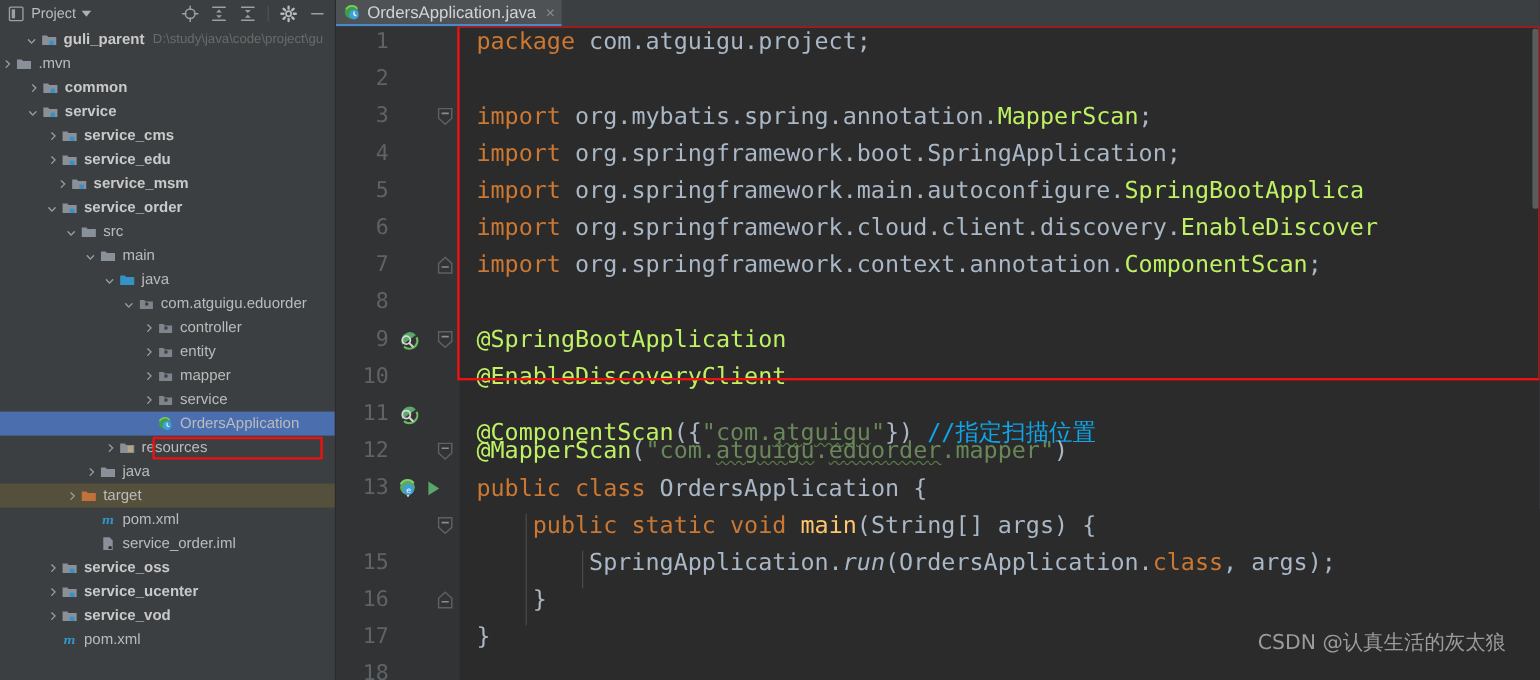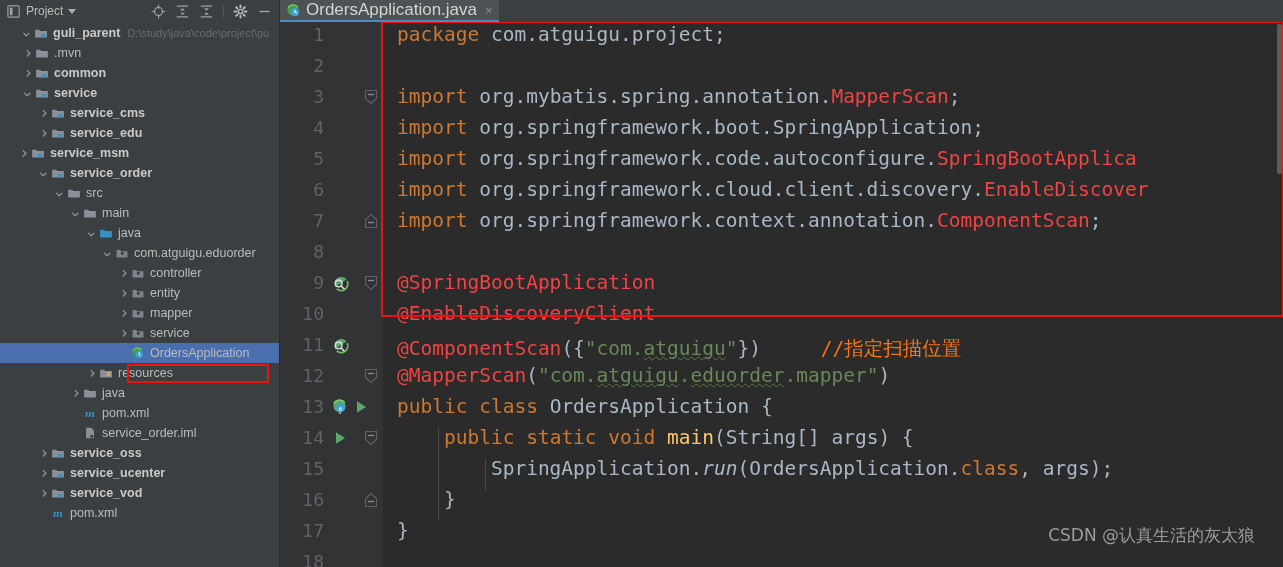--- a/index.html
+++ b/index.html
@@ -25,21 +25,21 @@
   .tb-icons { margin-left: auto; display: flex; align-items: center; gap: 9px; padding-right: 7px; }
   .tb-ic { width: 15px; height: 15px; display: block; }
   .tb-sep { width: 1px; height: 13px; background: #4f5355; }
 
   
   .tabs-row { flex: 1; background: #3c3f41; display: flex; align-items: flex-end; }
   .tab {
     height: 22px; background: #4e5254; display: flex; align-items: center;
     gap: 5px; padding: 0 6px 0 6px; border-bottom: 2px solid #4a88c7;
   }
-  .tab-name { color: #d3d3d3; font-size: 17px; white-space: nowrap; }
+  .tab-name { color: #d3d3d3; font-size: 14px; white-space: nowrap; }
   .tab-close { color: #8c8c8c; font-size: 13px; line-height: 1; padding-left: 3px; }
   .spring-ic { width: 15px; height: 15px; flex: 0 0 15px; }
 
   
   .body-row { flex: 1; display: flex; min-height: 0; }
 
   
   .sidebar {
     width: 280px; flex: 0 0 280px; background: #3c3f41;
     overflow: hidden; position: relative; border-right: 1px solid #2b2b2b;
@@ -81,23 +81,23 @@
     position: absolute; left: 82px; width: 17px; height: 31px;
     display: flex; align-items: center; justify-content: center;
   }
   .code-area { position: absolute; left: 103px; top: 0; right: 0; bottom: 0; overflow: hidden; }
   .cline {
     position: absolute; left: 0; height: 31px; display: flex; align-items: center;
     white-space: pre; font-family: "DejaVu Sans Mono", monospace; font-size: 19.5px;
     color: #a9b7c6; padding-left: 14px;
   }
   .kw   { color: #cc7832; }
-  .ann  { color: #ef4444; }
+  .ann  { color: #bef264; }
   .str  { color: #6a8759; }
-  .cmt  { color: #f97316; margin-left: 48px; }
+  .cmt  { color: #0ea5e9; }
   .plain{ color: #a9b7c6; }
   .mth  { color: #ffc66d; }
   .italic { font-style: italic; }
   .wavy { text-decoration: underline; text-decoration-style: wavy; text-decoration-color: #5a7a45; text-decoration-thickness: 1px; }
   .indent-guide { position: absolute; width: 1px; background: #4b4b4b; }
 
   .red-box {
     position: absolute; border: 2.5px solid #ee1111; pointer-events: none;
   }
   .watermark {
@@ -173,41 +173,41 @@
           <svg class="arrow" viewBox="0 0 13 13">
             <path d="M3.2 6l3 3.4L9.4 6" fill="none" stroke="#9aa0a6" stroke-width="1.3" stroke-linecap="round" stroke-linejoin="round"></path>
           </svg>
           <svg class="ic" viewBox="0 0 16 16">
             <path d="M1.3 4.2h4.5l1.2 1.4h7.7v7.6H1.3z" fill="#8a9099"></path>
             <rect x="8.2" y="9" width="4.2" height="4.2" fill="#3592c4"></rect>
           </svg>
           <span class="tlabel bold">guli_parent</span>
           <span class="tpath">D:\study\java\code\project\gu</span>
         </div>
+        <div class="trow" style="">
+          <svg class="arrow" viewBox="0 0 13 13">
+            <path d="M6 3.2l3.4 3L6 9.6" fill="none" stroke="#9aa0a6" stroke-width="1.3" stroke-linecap="round" stroke-linejoin="round"></path>
+          </svg>
+          <svg class="ic" viewBox="0 0 16 16">
+            <path d="M1.3 4.2h4.5l1.2 1.4h7.7v7.6H1.3z" fill="#8a9099"></path>
+          </svg>
+          <span class="tlabel">.mvn</span>
+        </div>
         <div class="trow" style="padding-left:22px">
           <svg class="arrow" viewBox="0 0 13 13">
             <path d="M6 3.2l3.4 3L6 9.6" fill="none" stroke="#9aa0a6" stroke-width="1.3" stroke-linecap="round" stroke-linejoin="round"></path>
           </svg>
           <svg class="ic" viewBox="0 0 16 16">
             <path d="M1.3 4.2h4.5l1.2 1.4h7.7v7.6H1.3z" fill="#8a9099"></path>
-          </svg>
-          <span class="tlabel">.mvn</span>
+            <rect x="8.2" y="9" width="4.2" height="4.2" fill="#3592c4"></rect>
+          </svg>
+          <span class="tlabel bold">common</span>
         </div>
         <div class="trow" style="padding-left:22px">
           <svg class="arrow" viewBox="0 0 13 13">
-            <path d="M6 3.2l3.4 3L6 9.6" fill="none" stroke="#9aa0a6" stroke-width="1.3" stroke-linecap="round" stroke-linejoin="round"></path>
-          </svg>
-          <svg class="ic" viewBox="0 0 16 16">
-            <path d="M1.3 4.2h4.5l1.2 1.4h7.7v7.6H1.3z" fill="#8a9099"></path>
-            <rect x="8.2" y="9" width="4.2" height="4.2" fill="#3592c4"></rect>
-          </svg>
-          <span class="tlabel bold">common</span>
-        </div>
-        <div class="trow" style="padding-left:22px">
-          <svg class="arrow" viewBox="0 0 13 13">
             <path d="M3.2 6l3 3.4L9.4 6" fill="none" stroke="#9aa0a6" stroke-width="1.3" stroke-linecap="round" stroke-linejoin="round"></path>
           </svg>
           <svg class="ic" viewBox="0 0 16 16">
             <path d="M1.3 4.2h4.5l1.2 1.4h7.7v7.6H1.3z" fill="#8a9099"></path>
             <rect x="8.2" y="9" width="4.2" height="4.2" fill="#3592c4"></rect>
           </svg>
           <span class="tlabel bold">service</span>
         </div>
         <div class="trow" style="padding-left:38px">
           <svg class="arrow" viewBox="0 0 13 13">
@@ -222,21 +222,21 @@
         <div class="trow" style="padding-left:38px">
           <svg class="arrow" viewBox="0 0 13 13">
             <path d="M6 3.2l3.4 3L6 9.6" fill="none" stroke="#9aa0a6" stroke-width="1.3" stroke-linecap="round" stroke-linejoin="round"></path>
           </svg>
           <svg class="ic" viewBox="0 0 16 16">
             <path d="M1.3 4.2h4.5l1.2 1.4h7.7v7.6H1.3z" fill="#8a9099"></path>
             <rect x="8.2" y="9" width="4.2" height="4.2" fill="#3592c4"></rect>
           </svg>
           <span class="tlabel bold">service_edu</span>
         </div>
-        <div class="trow" style="padding-left:18px">
+        <div class="trow" style="padding-left:46px">
           <svg class="arrow" viewBox="0 0 13 13">
             <path d="M6 3.2l3.4 3L6 9.6" fill="none" stroke="#9aa0a6" stroke-width="1.3" stroke-linecap="round" stroke-linejoin="round"></path>
           </svg>
           <svg class="ic" viewBox="0 0 16 16">
             <path d="M1.3 4.2h4.5l1.2 1.4h7.7v7.6H1.3z" fill="#8a9099"></path>
             <rect x="8.2" y="9" width="4.2" height="4.2" fill="#3592c4"></rect>
           </svg>
           <span class="tlabel bold">service_msm</span>
         </div>
         <div class="trow" style="padding-left:38px">
@@ -349,20 +349,29 @@
           <span class="tlabel">resources</span>
         </div>
         <div class="trow" style="padding-left:70px">
           <svg class="arrow" viewBox="0 0 13 13">
             <path d="M6 3.2l3.4 3L6 9.6" fill="none" stroke="#9aa0a6" stroke-width="1.3" stroke-linecap="round" stroke-linejoin="round"></path>
           </svg>
           <svg class="ic" viewBox="0 0 16 16">
             <path d="M1.3 4.2h4.5l1.2 1.4h7.7v7.6H1.3z" fill="#8a9099"></path>
           </svg>
           <span class="tlabel">java</span>
+        </div>
+        <div class="trow excluded" style="padding-left:54px">
+          <svg class="arrow" viewBox="0 0 13 13">
+            <path d="M6 3.2l3.4 3L6 9.6" fill="none" stroke="#9aa0a6" stroke-width="1.3" stroke-linecap="round" stroke-linejoin="round"></path>
+          </svg>
+          <svg class="ic" viewBox="0 0 16 16">
+            <path d="M1.3 4.2h4.5l1.2 1.4h7.7v7.6H1.3z" fill="#c2713a"></path>
+          </svg>
+          <span class="tlabel">target</span>
         </div>
         <div class="trow" style="padding-left:70px">
           <span class="arrow-spacer"></span>
           <svg class="ic" viewBox="0 0 16 16">
             <text x="2" y="12.5" font-family="DejaVu Serif, serif" font-style="italic" font-weight="bold" font-size="11" fill="#3592c4">m</text>
           </svg>
           <span class="tlabel">pom.xml</span>
         </div>
         <div class="trow" style="padding-left:70px">
           <span class="arrow-spacer"></span>
@@ -517,28 +526,20 @@
                 <circle cx="10" cy="11.5" r="4.6" fill="#3f9fd8"></circle>
                 <text x="10" y="14.4" font-family="DejaVu Sans, sans-serif" font-size="7" fill="#fff" text-anchor="middle">e</text>
                 <path d="M8 16.2l3 0 -1.5 2.2z" fill="#cfd6dd"></path>
               </svg>
               <svg width="18" height="18" viewBox="0 0 18 18">
                 <path d="M5 3.3L14 9l-9 5.7z" fill="#59a869"></path>
               </svg>
             </span>
           </div>
           <div class="fold" style="top:369px"></div>
-          <div class="gut-line" style="top:400px">
-            <span class="lnum">14</span>
-            <span class="gut-icons">
-              <svg width="18" height="18" viewBox="0 0 18 18">
-                <path d="M5 3.3L14 9l-9 5.7z" fill="#59a869"></path>
-              </svg>
-            </span>
-          </div>
           <div class="fold" style="top:400px">
             <svg width="14" height="16" viewBox="0 0 14 16">
               <path d="M1.5 1.5h11v8l-5.5 5-5.5-5z" fill="none" stroke="#5e6163" stroke-width="1.2"></path>
               <path d="M4 5.5h6" stroke="#8a8d8f" stroke-width="1.3"></path>
             </svg>
           </div>
           <div class="gut-line" style="top:431px">
             <span class="lnum">15</span>
             <span class="gut-icons"></span>
           </div>
@@ -562,27 +563,27 @@
             <span class="lnum">18</span>
             <span class="gut-icons"></span>
           </div>
           <div class="fold" style="top:524px"></div>
         </div>
       <div class="code-area" id="codearea">
           <div class="cline" style="top:-3px"><span class="kw">package </span><span class="plain">com.atguigu.project;</span></div>
           <div class="cline" style="top:28px"></div>
           <div class="cline" style="top:59px"><span class="kw">import </span><span class="plain">org.mybatis.spring.annotation.</span><span class="ann">MapperScan</span><span class="plain">;</span></div>
           <div class="cline" style="top:90px"><span class="kw">import </span><span class="plain">org.springframework.boot.SpringApplication;</span></div>
-          <div class="cline" style="top:121px"><span class="kw">import </span><span class="plain">org.springframework.code.autoconfigure.</span><span class="ann">SpringBootApplica</span></div>
+          <div class="cline" style="top:121px"><span class="kw">import </span><span class="plain">org.springframework.main.autoconfigure.</span><span class="ann">SpringBootApplica</span></div>
           <div class="cline" style="top:152px"><span class="kw">import </span><span class="plain">org.springframework.cloud.client.discovery.</span><span class="ann">EnableDiscover</span></div>
           <div class="cline" style="top:183px"><span class="kw">import </span><span class="plain">org.springframework.context.annotation.</span><span class="ann">ComponentScan</span><span class="plain">;</span></div>
           <div class="cline" style="top:214px"></div>
           <div class="cline" style="top:245px"><span class="ann">@SpringBootApplication</span></div>
           <div class="cline" style="top:276px"><span class="ann">@EnableDiscoveryClient</span></div>
-          <div class="cline" style="top:311px"><span class="ann">@ComponentScan</span><span class="plain">({</span><span class="str">"com.</span><span class="str wavy">atguigu</span><span class="str">"</span><span class="plain">}) </span><span class="cmt">//指定扫描位置</span></div>
+          <div class="cline" style="top:323px"><span class="ann">@ComponentScan</span><span class="plain">({</span><span class="str">"com.</span><span class="str wavy">atguigu</span><span class="str">"</span><span class="plain">}) </span><span class="cmt">//指定扫描位置</span></div>
           <div class="cline" style="top:338px"><span class="ann">@MapperScan</span><span class="plain">(</span><span class="str">"com.</span><span class="str wavy">atguigu</span><span class="str">.</span><span class="str wavy">eduorder</span><span class="str">.mapper"</span><span class="plain">)</span></div>
           <div class="cline" style="top:369px"><span class="kw">public </span><span class="kw">class </span><span class="plain">OrdersApplication </span><span class="plain">{</span></div>
           <div class="cline" style="top:400px"><span class="plain">    </span><span class="kw">public </span><span class="kw">static </span><span class="kw">void </span><span class="mth">main</span><span class="plain">(String[] args) {</span></div>
           <div class="cline" style="top:431px"><span class="plain">        SpringApplication.</span><span class="plain italic">run</span><span class="plain">(OrdersApplication.</span><span class="kw">class</span><span class="plain">, args);</span></div>
           <div class="cline" style="top:462px"><span class="plain">    }</span></div>
           <div class="cline" style="top:493px"><span class="plain">}</span></div>
           <div class="cline" style="top:524px"></div>
           <div class="indent-guide" style="left: 55px; top: 406px; height: 93px;"></div>
           <div class="indent-guide" style="left: 102px; top: 437px; height: 31px;"></div>
         </div>

